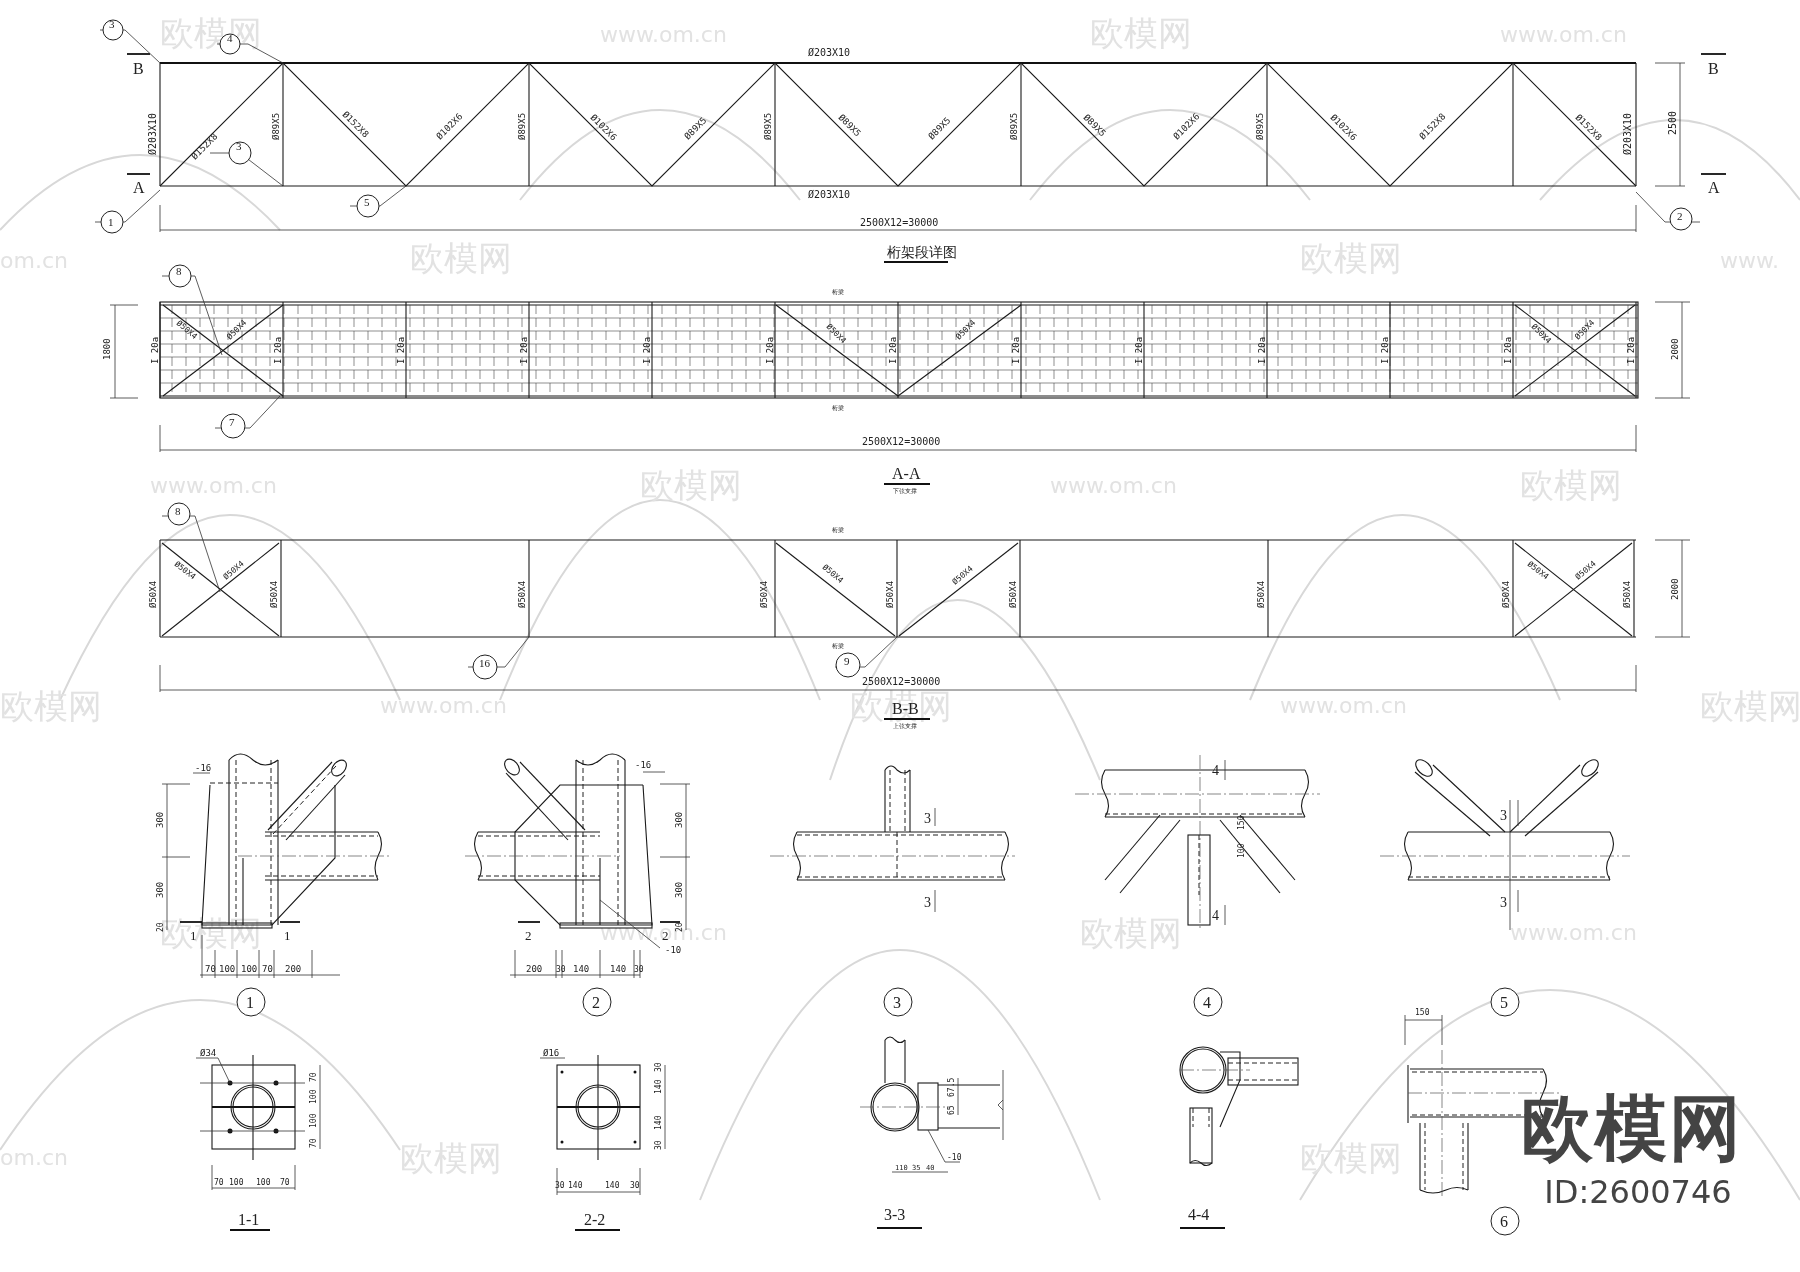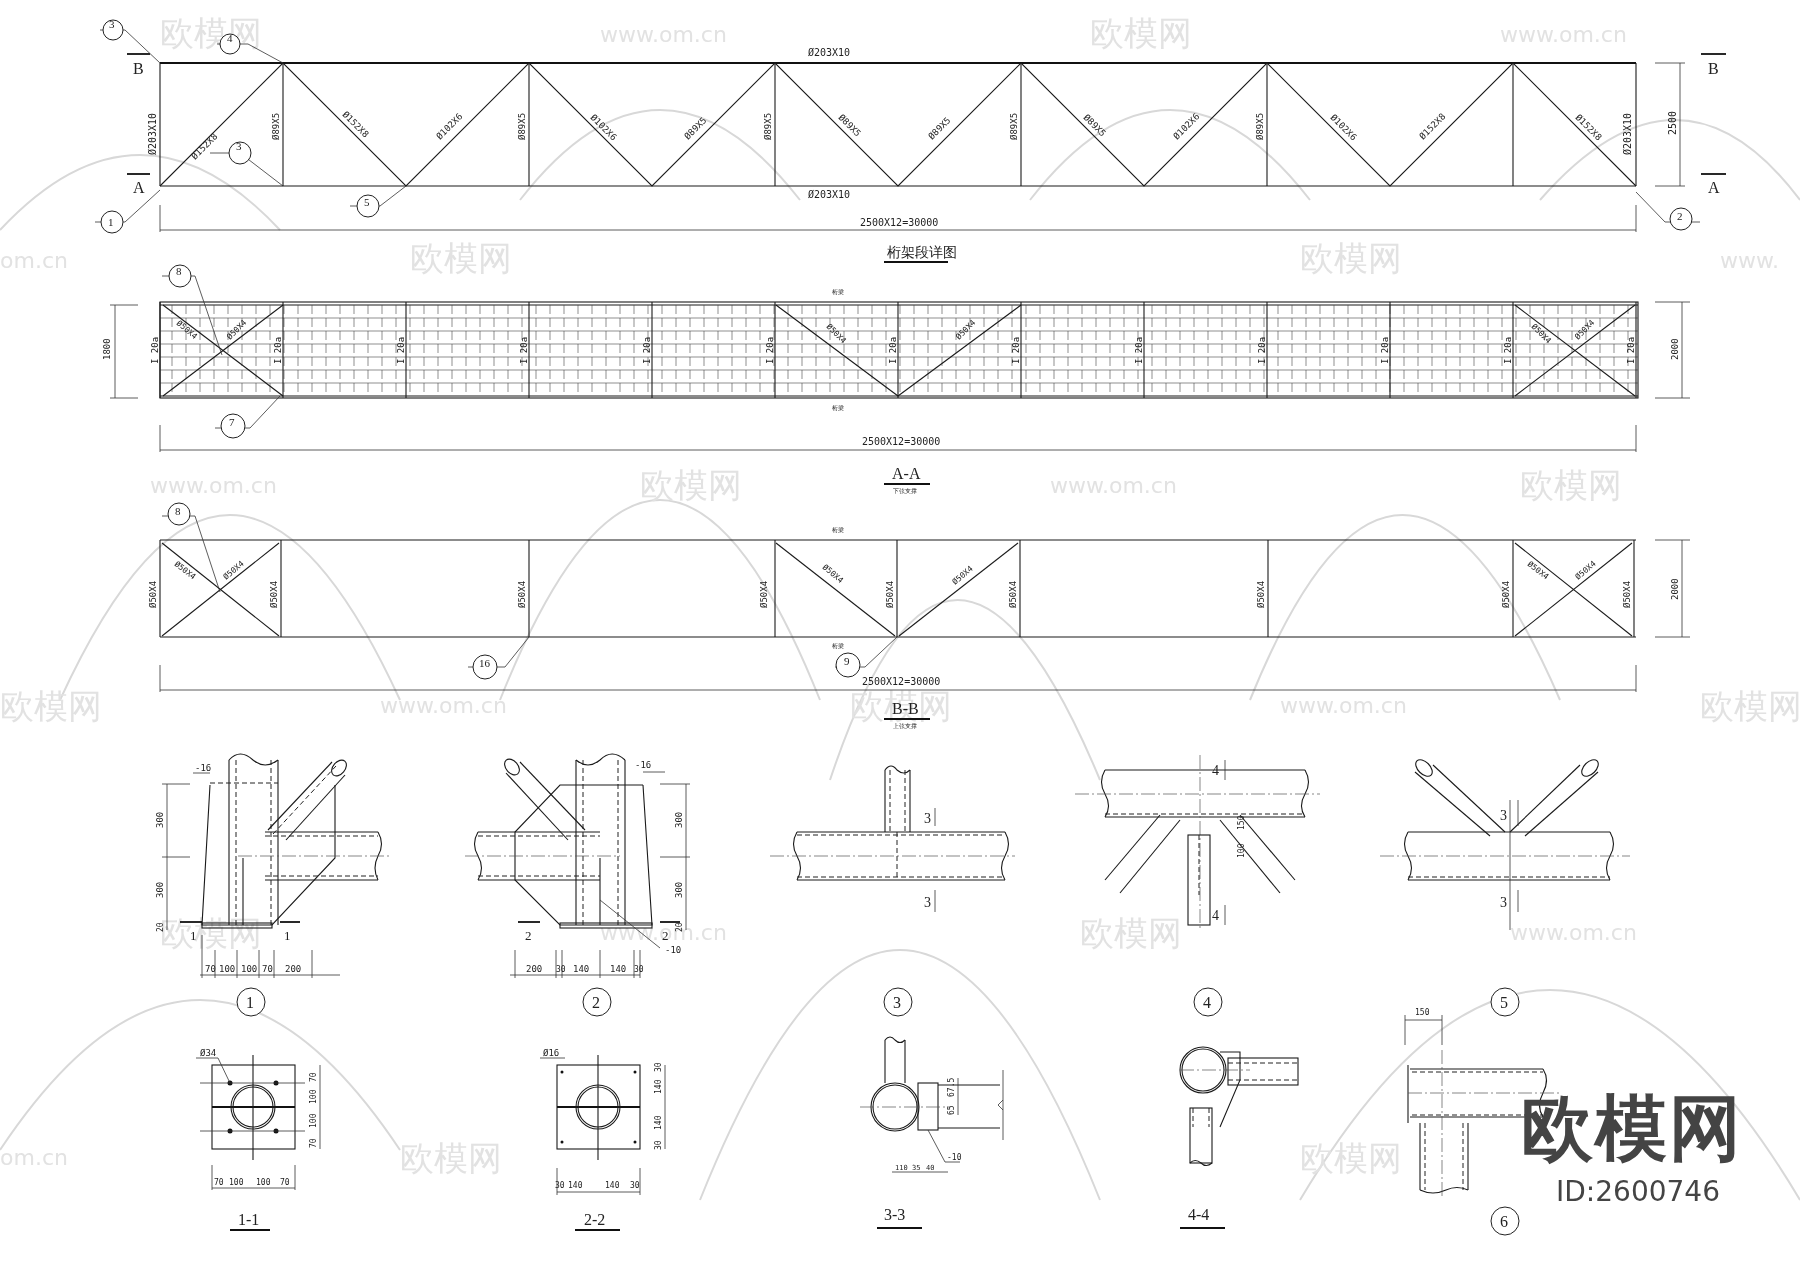--- a/index.html
+++ b/index.html
@@ -14,21 +14,21 @@
   .center { stroke: #555; stroke-width: 0.7; fill: none; stroke-dasharray: 14 3 2 3; }
   .wm { stroke: #d8d8d8; stroke-width: 2; fill: none; }
   .t { font-family: "Liberation Sans", sans-serif; fill: #222; }
   .tm { font-family: "DejaVu Sans Mono", monospace; fill: #222; }
   .ts { font-family: "Liberation Serif", serif; fill: #222; }
   .wmt { font-family: "DejaVu Sans", sans-serif; fill: #e2e2e2; }
   .bubble { stroke: #222; stroke-width: 1; fill: #fff; }
   #watermark-id { position: absolute; left: 1512px; top: 1088px; width: 240px; text-align: center;
                   color: #444; font-family: "DejaVu Sans", sans-serif; }
   #watermark-id .big { font-size: 72px; font-weight: bold; letter-spacing: 2px; line-height: 80px; }
-  #watermark-id .id { font-size: 28px; line-height: 48px; margin-left: 12px; }
+  #watermark-id .id { font-size: 32px; line-height: 48px; margin-left: 12px; }
 </style>
 </head>
 <body>
 
 <svg id="canvas" viewBox="0 0 1800 1272" xmlns="http://www.w3.org/2000/svg">
 
   <g>
     <path class="wm" d="M0,230 Q140,80 280,230"></path>
     <path class="wm" d="M520,200 Q660,20 800,200"></path>
     <path class="wm" d="M1030,200 Q1170,20 1310,200"></path>

